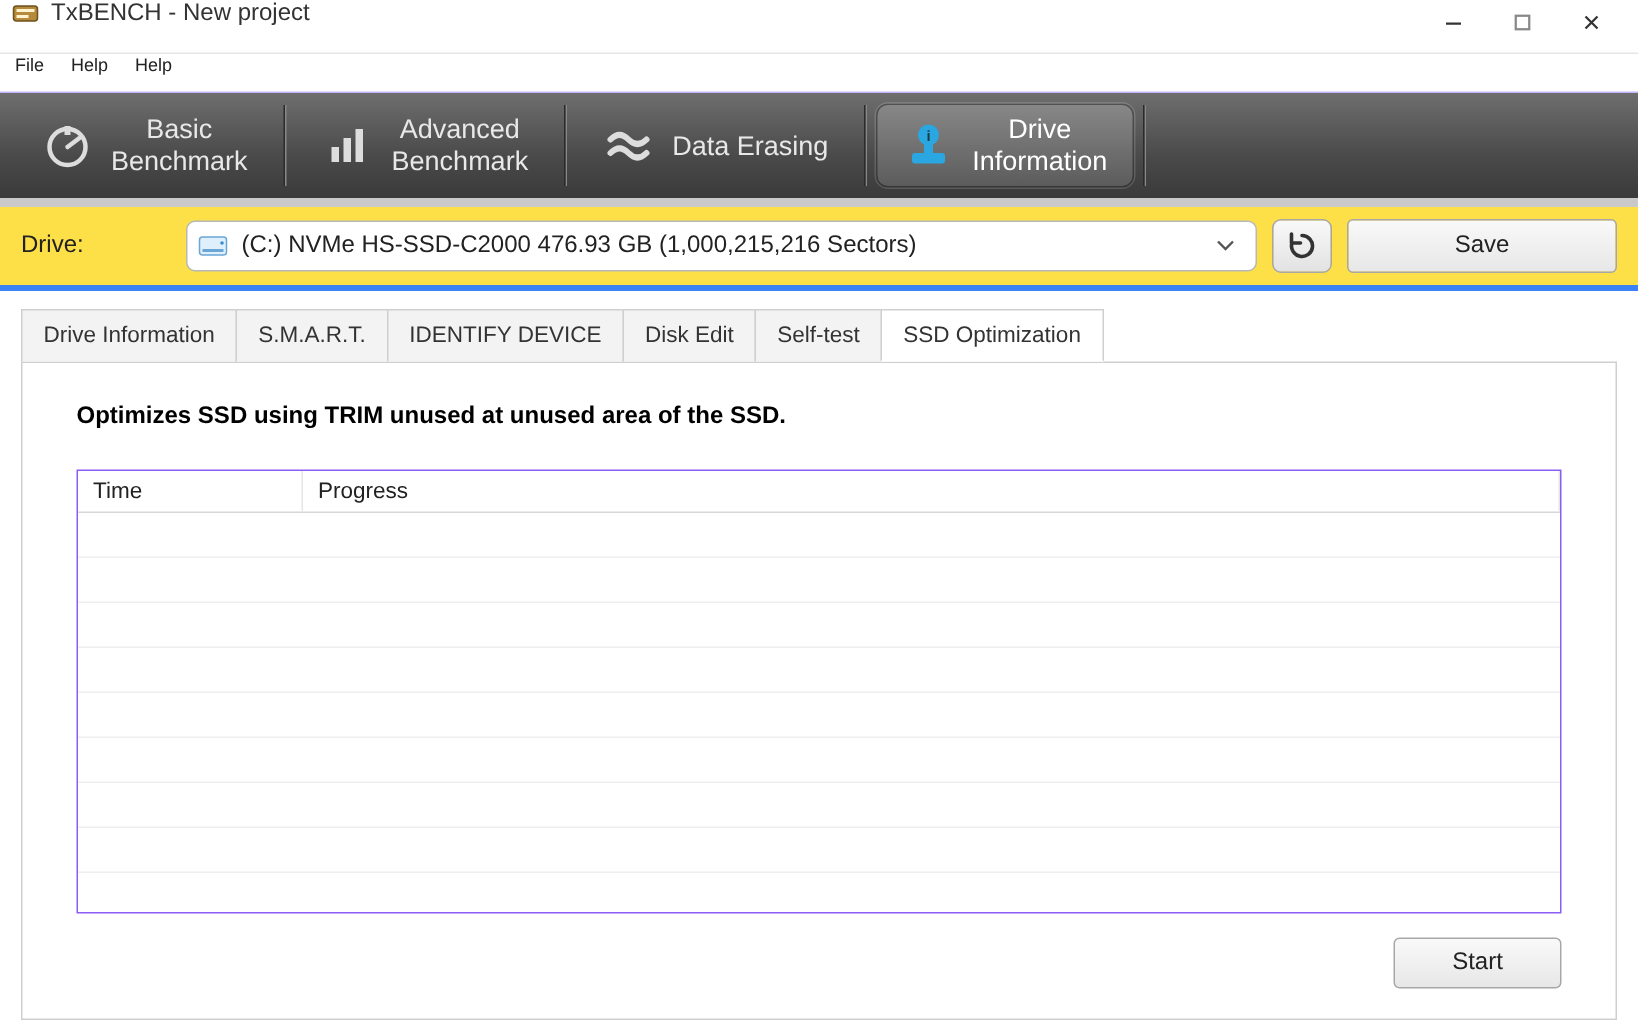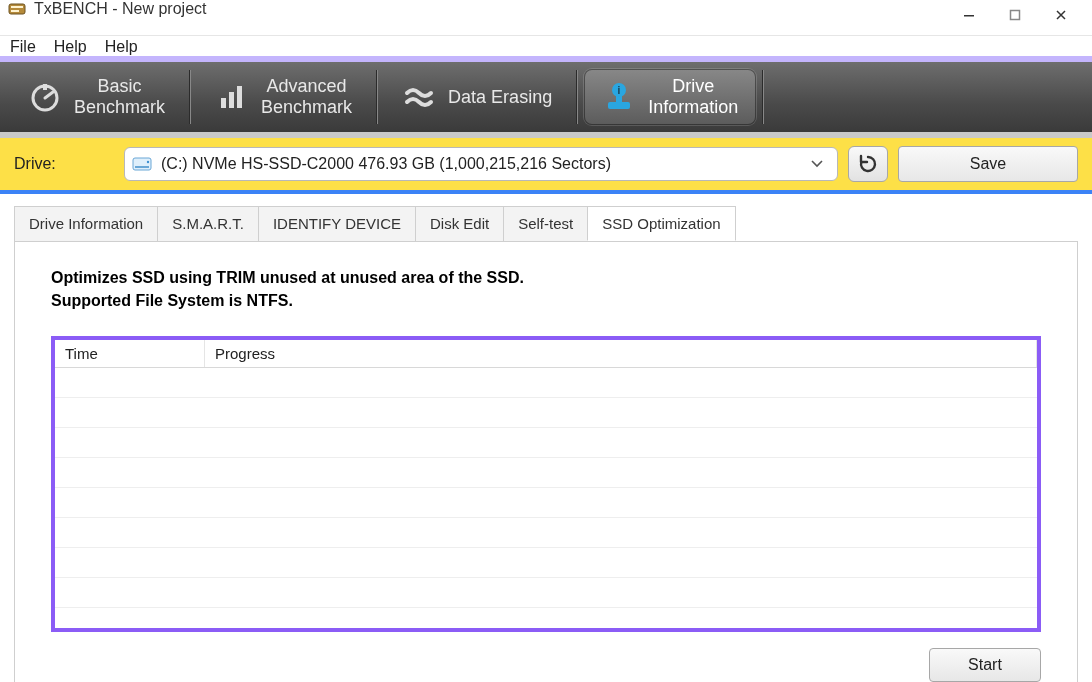--- a/index.html
+++ b/index.html
@@ -26,23 +26,23 @@
     display: inline-flex; align-items: center; justify-content: center;
   }
   .titlebar .title { font-size: 16px; color: #333; }
   .titlebar .spacer { flex: 1; }
   .winbtn {
     width: 46px; height: 30px; display: flex; align-items: center; justify-content: center;
     color: #333; background: transparent; border: none; font-size: 14px;
   }
   
   .menubar {
-    height: 26px; display: flex; align-items: flex-end; gap: 18px;
-    padding: 0 10px; font-size: 16px; color: #222;
-    border-bottom: 6px solid #c4b5fd; background:#fff;
+    height: 26px; display: flex; align-items: flex-start; gap: 18px;
+    padding: 0 10px; font-size: 12px; color: #222;
+    border-bottom: 1px solid #c4b5fd; background:#fff;
   }
   .menubar .menuitem { cursor: default; }
   
   .maintoolbar {
     height: 76px;
     background: linear-gradient(#6e6e6e, #4a4a4a 60%, #3a3a3a);
     display: flex; align-items: center; padding: 0 12px 0 8px;
     border-bottom: 6px solid #c9c9c9;
   }
   .mt-group { display:flex; align-items:center; height:100%; }
@@ -103,21 +103,21 @@
   .subtab.active {
     background:#fff; position:relative; z-index:1;
     border-bottom:1px solid #fff;
   }
   .panel {
     border:1px solid #cfcfcf; border-top:none; background:#fff;
     padding: 24px 36px 20px 36px;
   }
   .desc { font-size:16px; font-weight:700; line-height:1.45; margin-bottom: 24px; }
   .grid {
-    border:4px solid #8b5cf6;
+    border:1px solid #8b5cf6;
     height: 296px; overflow:hidden; background:#fff;
   }
   .grid-header {
     display:flex; height:28px; background:#fff;
     border-bottom:1px solid #d8d8d8;
   }
   .gh-cell {
     padding:4px 10px; font-size:15px; color:#222; display:flex; align-items:center;
     border-right:1px solid #e5e5e5;
   }
@@ -263,21 +263,20 @@
     <div class="subtab">Drive Information</div>
     <div class="subtab">S.M.A.R.T.</div>
     <div class="subtab">IDENTIFY DEVICE</div>
     <div class="subtab">Disk Edit</div>
     <div class="subtab">Self-test</div>
     <div class="subtab active">SSD Optimization</div>
   </div>
   <div class="panel">
     <div class="desc">
       <div>Optimizes SSD using TRIM unused at unused area of the SSD.</div>
-      <div>Supported File System is NTFS.</div>
     </div>
     <div class="grid">
       <div class="grid-header">
         <div class="gh-cell gh-time">Time</div>
         <div class="gh-cell gh-progress">Progress</div>
       </div>
       <div class="grid-body">
         <div class="row"></div>
         <div class="row"></div>
         <div class="row"></div>

